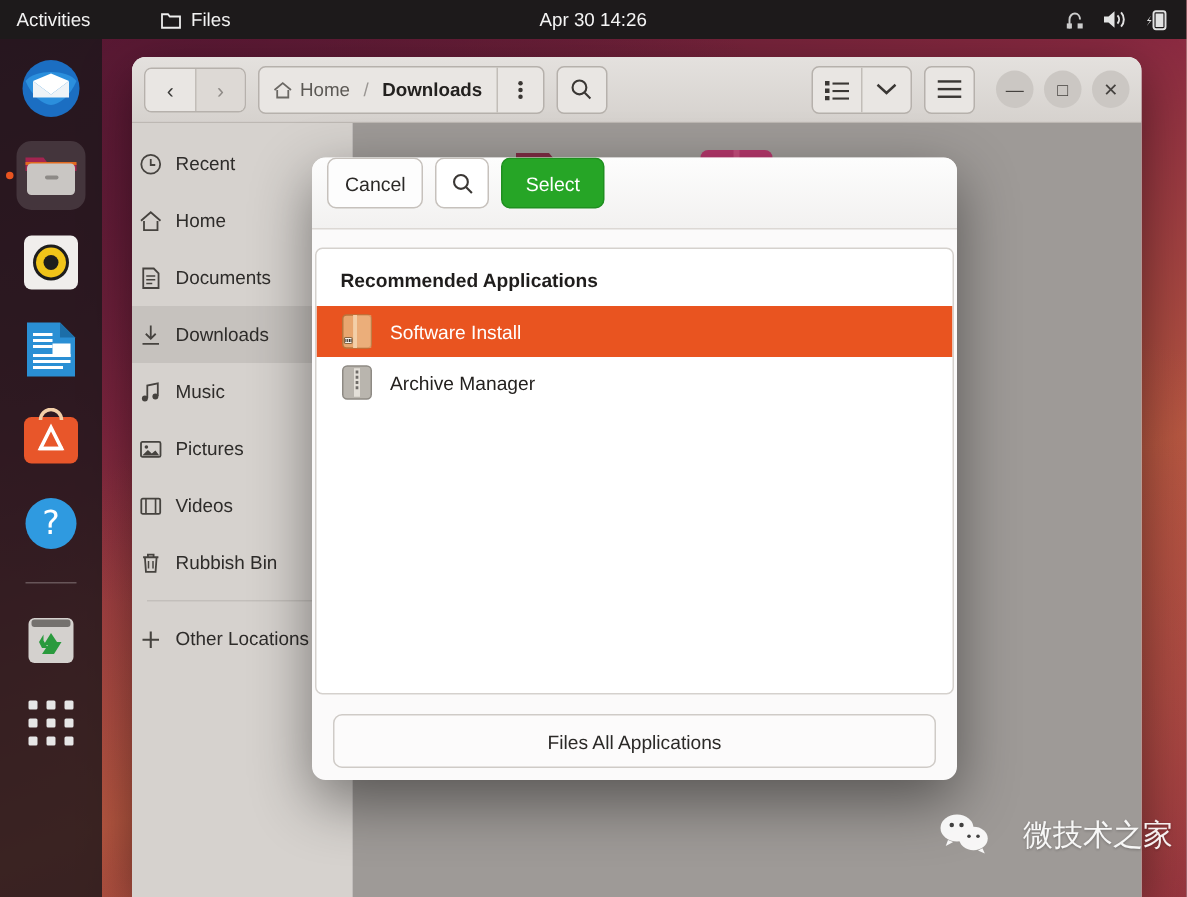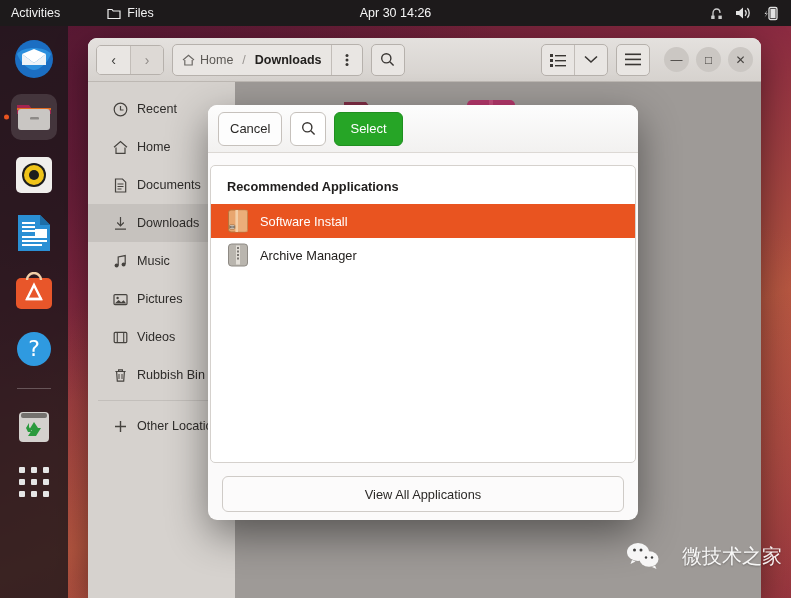--- a/index.html
+++ b/index.html
@@ -50,33 +50,33 @@
   .hb-btn{width:32px;height:30px;border:1px solid #b6b1ac;border-radius:5px;background:#e9e6e3;
     display:flex;align-items:center;justify-content:center;color:#3a3a38;}
   .viewgrp{display:flex;border:1px solid #b6b1ac;border-radius:5px;overflow:hidden;background:#e9e6e3;margin-left:auto;}
   .viewgrp .vb{width:32px;height:30px;display:flex;align-items:center;justify-content:center;color:#3a3a38;}
   .viewgrp .vb+.vb{border-left:1px solid #c2bdb8;}
   .wbtns{display:flex;gap:7px;margin-left:6px;}
   .wbtn{width:25px;height:25px;border-radius:50%;background:#cbc7c3;display:flex;align-items:center;justify-content:center;
         color:#45423f;font-size:12px;}
   .wbody{display:flex;height:516px;}
   .sidebar{width:147px;background:#d6d2ce;padding-top:8px;box-sizing:border-box;flex-shrink:0;}
-  .sbitem{display:flex;align-items:center;gap:9px;height:38px;padding:0 8px 0 24px;font-size:12.6px;color:#2e2c2a;}
+  .sbitem{display:flex;align-items:center;gap:9px;height:38px;padding:0 8px 0 4px;font-size:12.6px;color:#2e2c2a;}
   .sbitem.sel{background:#c6c2be;}
   .sbitem .sicon{width:16px;display:flex;align-items:center;justify-content:center;color:#46433f;}
   .sbsep{height:1px;background:#c3bfbb;margin:6px 10px;}
   .filearea{flex:1;background:#9e9a97;position:relative;}
   .fileitem{position:absolute;width:84px;text-align:center;}
   .statusbar{position:absolute;left:-1px;bottom:0;width:675px;height:34px;background:#b4b0ad;
     border-top:1px solid #a19d9a;display:flex;align-items:center;justify-content:center;
     font-size:12.3px;color:#2b2927;border-radius:0 0 8px 8px;}
   
   .dialog{position:absolute;left:208px;top:105px;width:430px;height:415px;background:#fbfafa;
     border-radius:9px;box-shadow:0 14px 40px rgba(0,0,0,.45);z-index:40;overflow:hidden;}
-  .dlg-head{height:48px;display:flex;align-items:center;padding:0 10px;box-sizing:border-box;
+  .dlg-head{height:48px;display:flex;align-items:flex-start;padding:0 10px;box-sizing:border-box;
     background:linear-gradient(#fdfdfd,#f2f1f0);border-bottom:1px solid #dcd8d4;gap:8px;}
   .dlg-btn{border:1px solid #c6c1bc;border-radius:6px;background:#fdfdfd;height:32px;padding:0 11px;
     font-size:13px;color:#2b2927;display:flex;align-items:center;justify-content:center;cursor:pointer;}
   .dlg-titlewrap{flex:1;text-align:center;line-height:1.15;}
   .dlg-title{font-size:13.5px;font-weight:bold;color:#1f1d1c;}
   .dlg-sub{font-size:11px;color:#7b7772;margin-top:1px;}
   .dlg-search{width:34px;height:32px;border:1px solid #c6c1bc;border-radius:6px;background:#fff;
     display:flex;align-items:center;justify-content:center;color:#3a3734;cursor:pointer;}
   .dlg-select{background:#26a526;border:1px solid #1f8f20;color:#fff;height:32px;padding:0 15px;border-radius:6px;
     font-size:13px;display:flex;align-items:center;cursor:pointer;}
@@ -402,21 +402,21 @@
             <rect x="10.1" y="7.5" width="1.8" height="2" fill="#6f6c68"></rect>
             <rect x="10.1" y="11" width="1.8" height="2" fill="#6f6c68"></rect>
             <rect x="10.1" y="14.5" width="1.8" height="2" fill="#6f6c68"></rect>
           </svg>
         </span>
         <span>Archive Manager</span>
       </div>
     </div>
   </div>
 
-  <div class="viewall">View All Applications</div>
+  <div class="viewall">Files All Applications</div>
 </div>
 
 <div class="watermark">
   <svg width="34" height="28" viewBox="0 0 34 28">
     <ellipse cx="12" cy="10" rx="11" ry="9" fill="#fff"></ellipse>
     <path d="M6 18l-1.5 4 5-2.6z" fill="#fff"></path>
     <circle cx="8.5" cy="8" r="1.5" fill="#3a3a3a"></circle>
     <circle cx="15" cy="8" r="1.5" fill="#3a3a3a"></circle>
     <ellipse cx="23" cy="17" rx="9.5" ry="7.8" fill="#fff"></ellipse>
     <path d="M29 23.5l1.5 3.5-4.5-2z" fill="#fff"></path>

